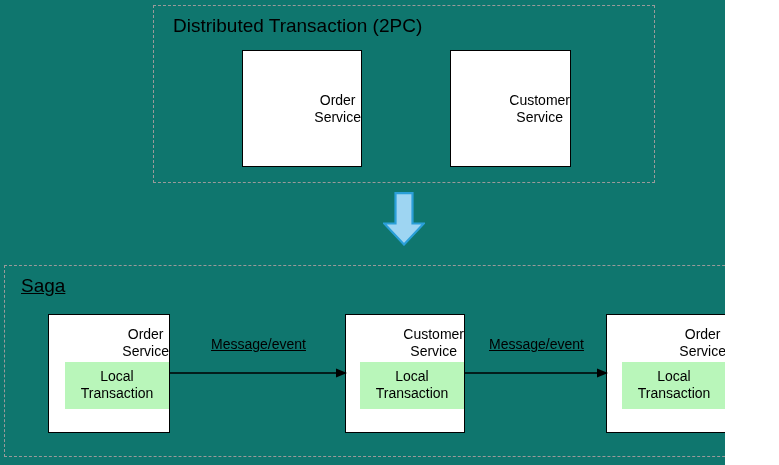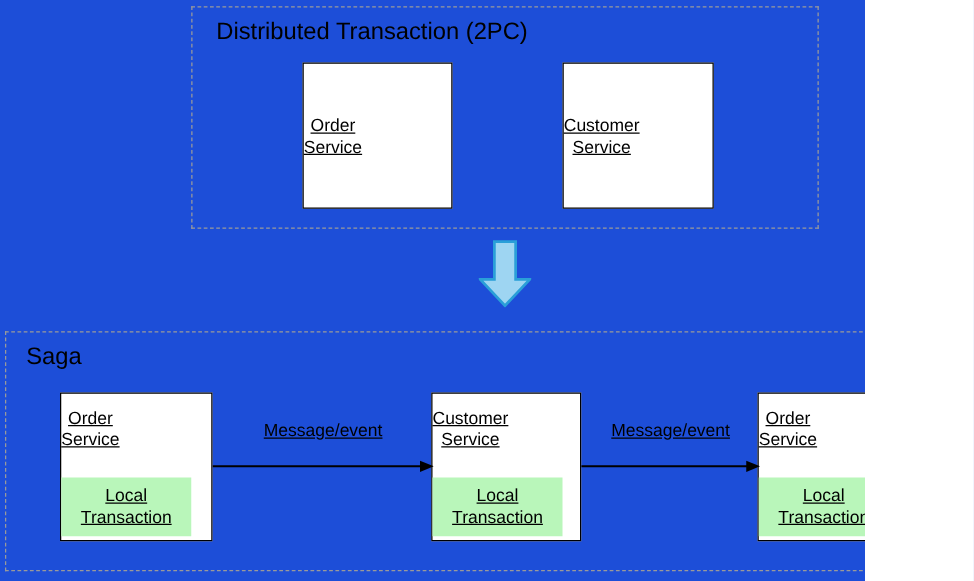--- a/index.html
+++ b/index.html
@@ -7,25 +7,24 @@
     padding: 0;
     background: #ffffff;
   }
   body {
     font-family: "Liberation Sans", "DejaVu Sans", sans-serif;
     color: #000000;
     -webkit-font-smoothing: antialiased;
   }
   #canvas {
     position: relative;
-    width: 668px;
+    width: 725px;
     height: 465px;
-    background: #1d4ed8;
+    background: #0f766e;
     overflow: hidden;
-    padding-left: 24px;
   }
 
   
   .group {
     position: absolute;
     border: 1px dashed #9a9a9a;
     background: transparent;
     box-sizing: border-box;
   }
   #group-2pc {
@@ -48,32 +47,32 @@
     white-space: nowrap;
     letter-spacing: 0px;
   }
   #title-2pc {
     left: 19px;
     top: 9px;
   }
   #title-saga {
     left: 16px;
     top: 9px;
+    text-decoration: underline;
   }
 
   
   .service-box {
     position: absolute;
     border: 1.6px solid #000000;
     background: #ffffff;
     box-sizing: border-box;
     display: flex;
     flex-direction: column;
-    align-items: flex-start;
-    text-decoration: underline;
+    align-items: flex-end;
   }
   .service-box.centered {
     justify-content: center;
   }
   .service-name {
     font-size: 14px;
     line-height: 17px;
     text-align: center;
     color: #000000;
     white-space: pre-line;
@@ -109,21 +108,21 @@
   #box-saga-order-2 {
     left: 606px;
     top: 314px;
     width: 121px;
     height: 119px;
   }
   .service-box.saga .service-name {
     margin-top: 11px;
   }
   .local-txn {
-    margin-top: 22px;
+    margin-top: 2px;
     width: 104px;
     padding: 6px 0 7px 0;
     background: #b9f6ba;
     font-size: 14px;
     line-height: 17px;
     text-align: center;
     color: #000000;
     white-space: pre-line;
   }
 

